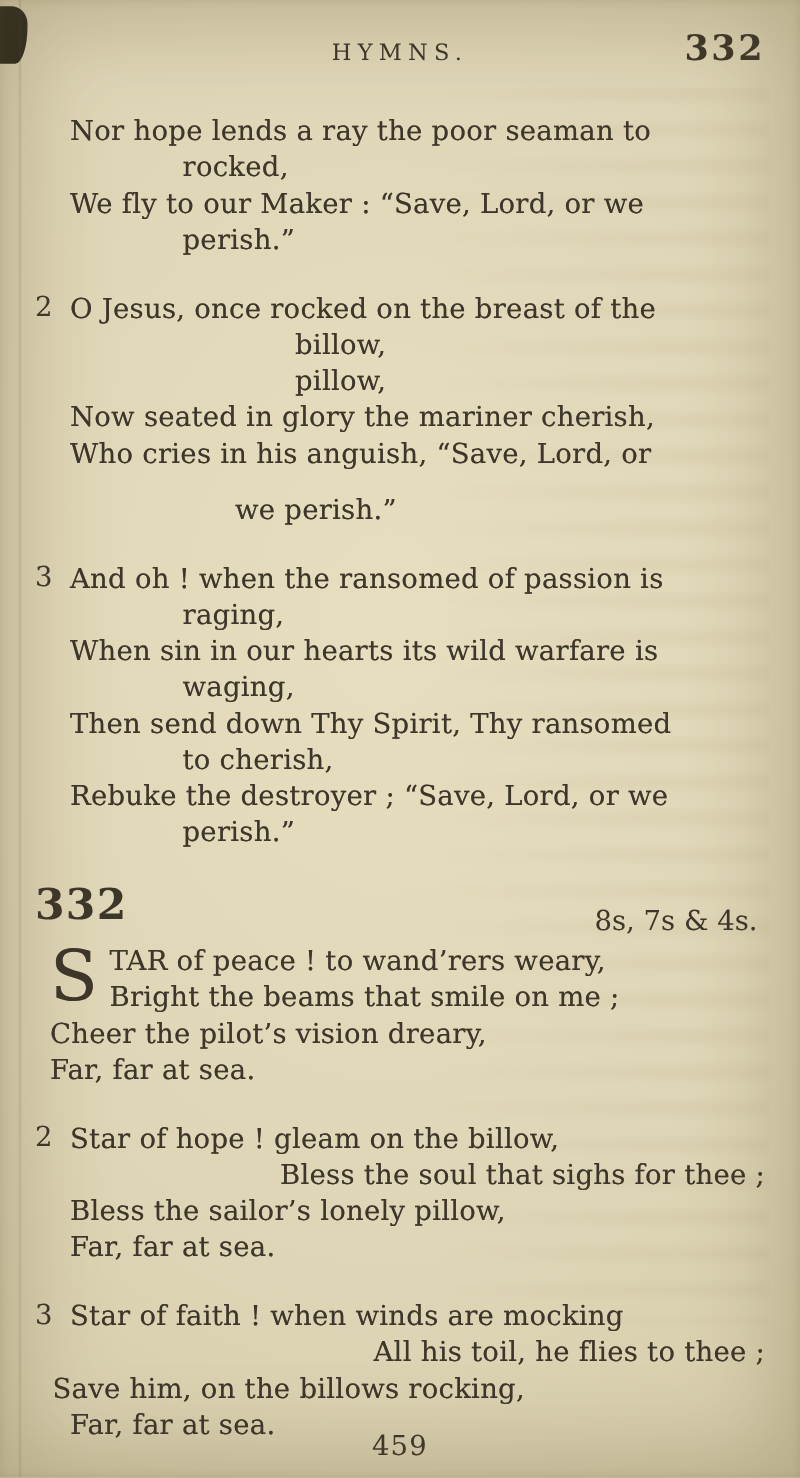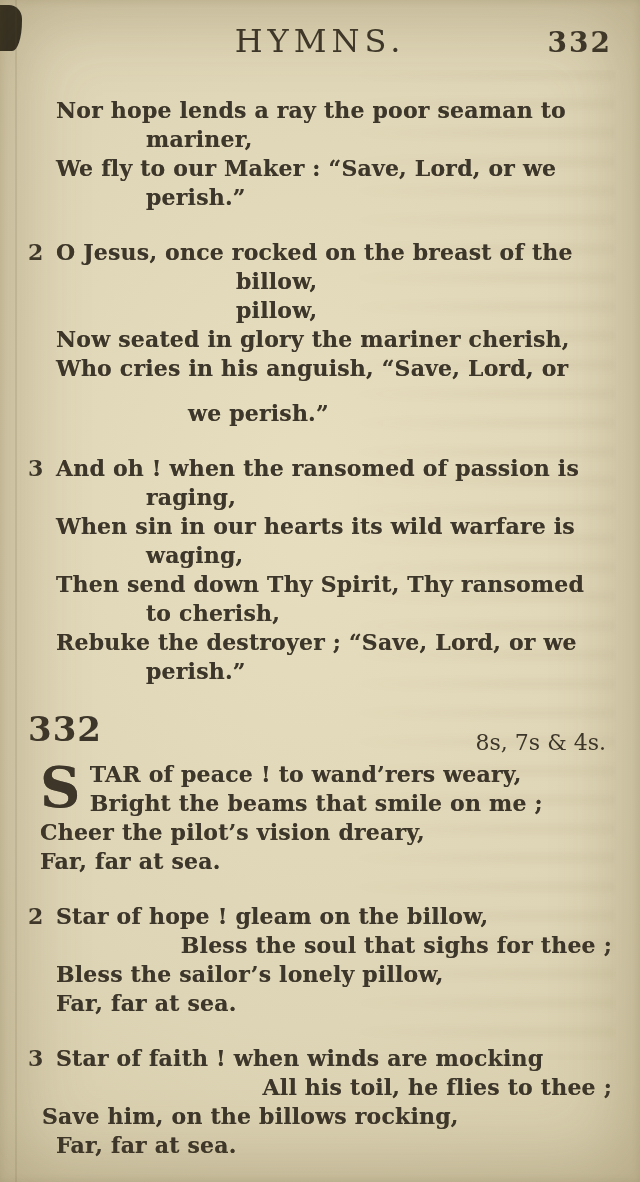--- a/index.html
+++ b/index.html
@@ -35,26 +35,26 @@
     background:repeating-linear-gradient(to bottom, rgba(120,100,60,.14) 0 10px, transparent 10px 29px);
     filter:blur(3px);opacity:.35;pointer-events:none;
     -webkit-mask-image:linear-gradient(to left,#000 35%,transparent 100%);
     mask-image:linear-gradient(to left,#000 35%,transparent 100%);
   }
   .page-header{
     display:grid;grid-template-columns:1fr auto 1fr;align-items:baseline;
     margin:6px 0 36px 0;position:relative;
   }
   .running-title{
-    grid-column:2;font-size:32px;letter-spacing:5px;text-align:center;
+    grid-column:2;font-size:18px;letter-spacing:5px;text-align:center;
   }
   .page-num-top{
     grid-column:3;justify-self:end;font-weight:bold;font-size:28px;letter-spacing:2px;
   }
-  .verse{position:relative;padding-left:28px;margin:0 0 26px 0;font-weight:bold;}
+  .verse{position:relative;padding-left:28px;margin:0 0 26px 0;}
   .verse-num{
     position:absolute;left:0;top:1px;font-size:22px;
   }
   .line{
     margin:0;font-size:22px;line-height:29px;white-space:nowrap;
     letter-spacing:.2px;text-shadow:0 0 .5px rgba(60,50,35,.55);
   }
   .w1{padding-left:90px;}
   .w2{padding-left:180px;}
   .w3{padding-left:132px;margin-top:16px;}
@@ -85,21 +85,21 @@
   <div class="bleed"></div>
 
   <header class="page-header">
     <span class="running-title">HYMNS.</span>
     <span class="page-num-top">332</span>
   </header>
 
   <section>
     <div class="verse">
       <p class="line">Nor hope lends a ray the poor seaman to</p>
-      <p class="line w1">mariner,</p>
+      <p class="line w1">rocked,</p>
       <p class="line">We fly to our Maker : “Save, Lord, or we</p>
       <p class="line w1">perish.”</p>
     </div>
 
     <div class="verse">
       <span class="verse-num">2</span>
       <p class="line">O Jesus, once rocked on the breast of the</p>
       <p class="line w2">billow,</p>
       <p class="line w2">pillow,</p>
       <p class="line">Now seated in glory the mariner cherish,</p>
@@ -143,13 +143,14 @@
 
     <div class="verse">
       <span class="verse-num">3</span>
       <p class="line">Star of faith ! when winds are mocking</p>
       <p class="line alt">All his toil, he flies to thee ;</p>
       <p class="line out">Save him, on the billows rocking,</p>
       <p class="line refrain">Far, far at sea.</p>
     </div>
   </section>
 
+  <footer class="page-footer">459</footer>
 </div>
 
 </body></html>

